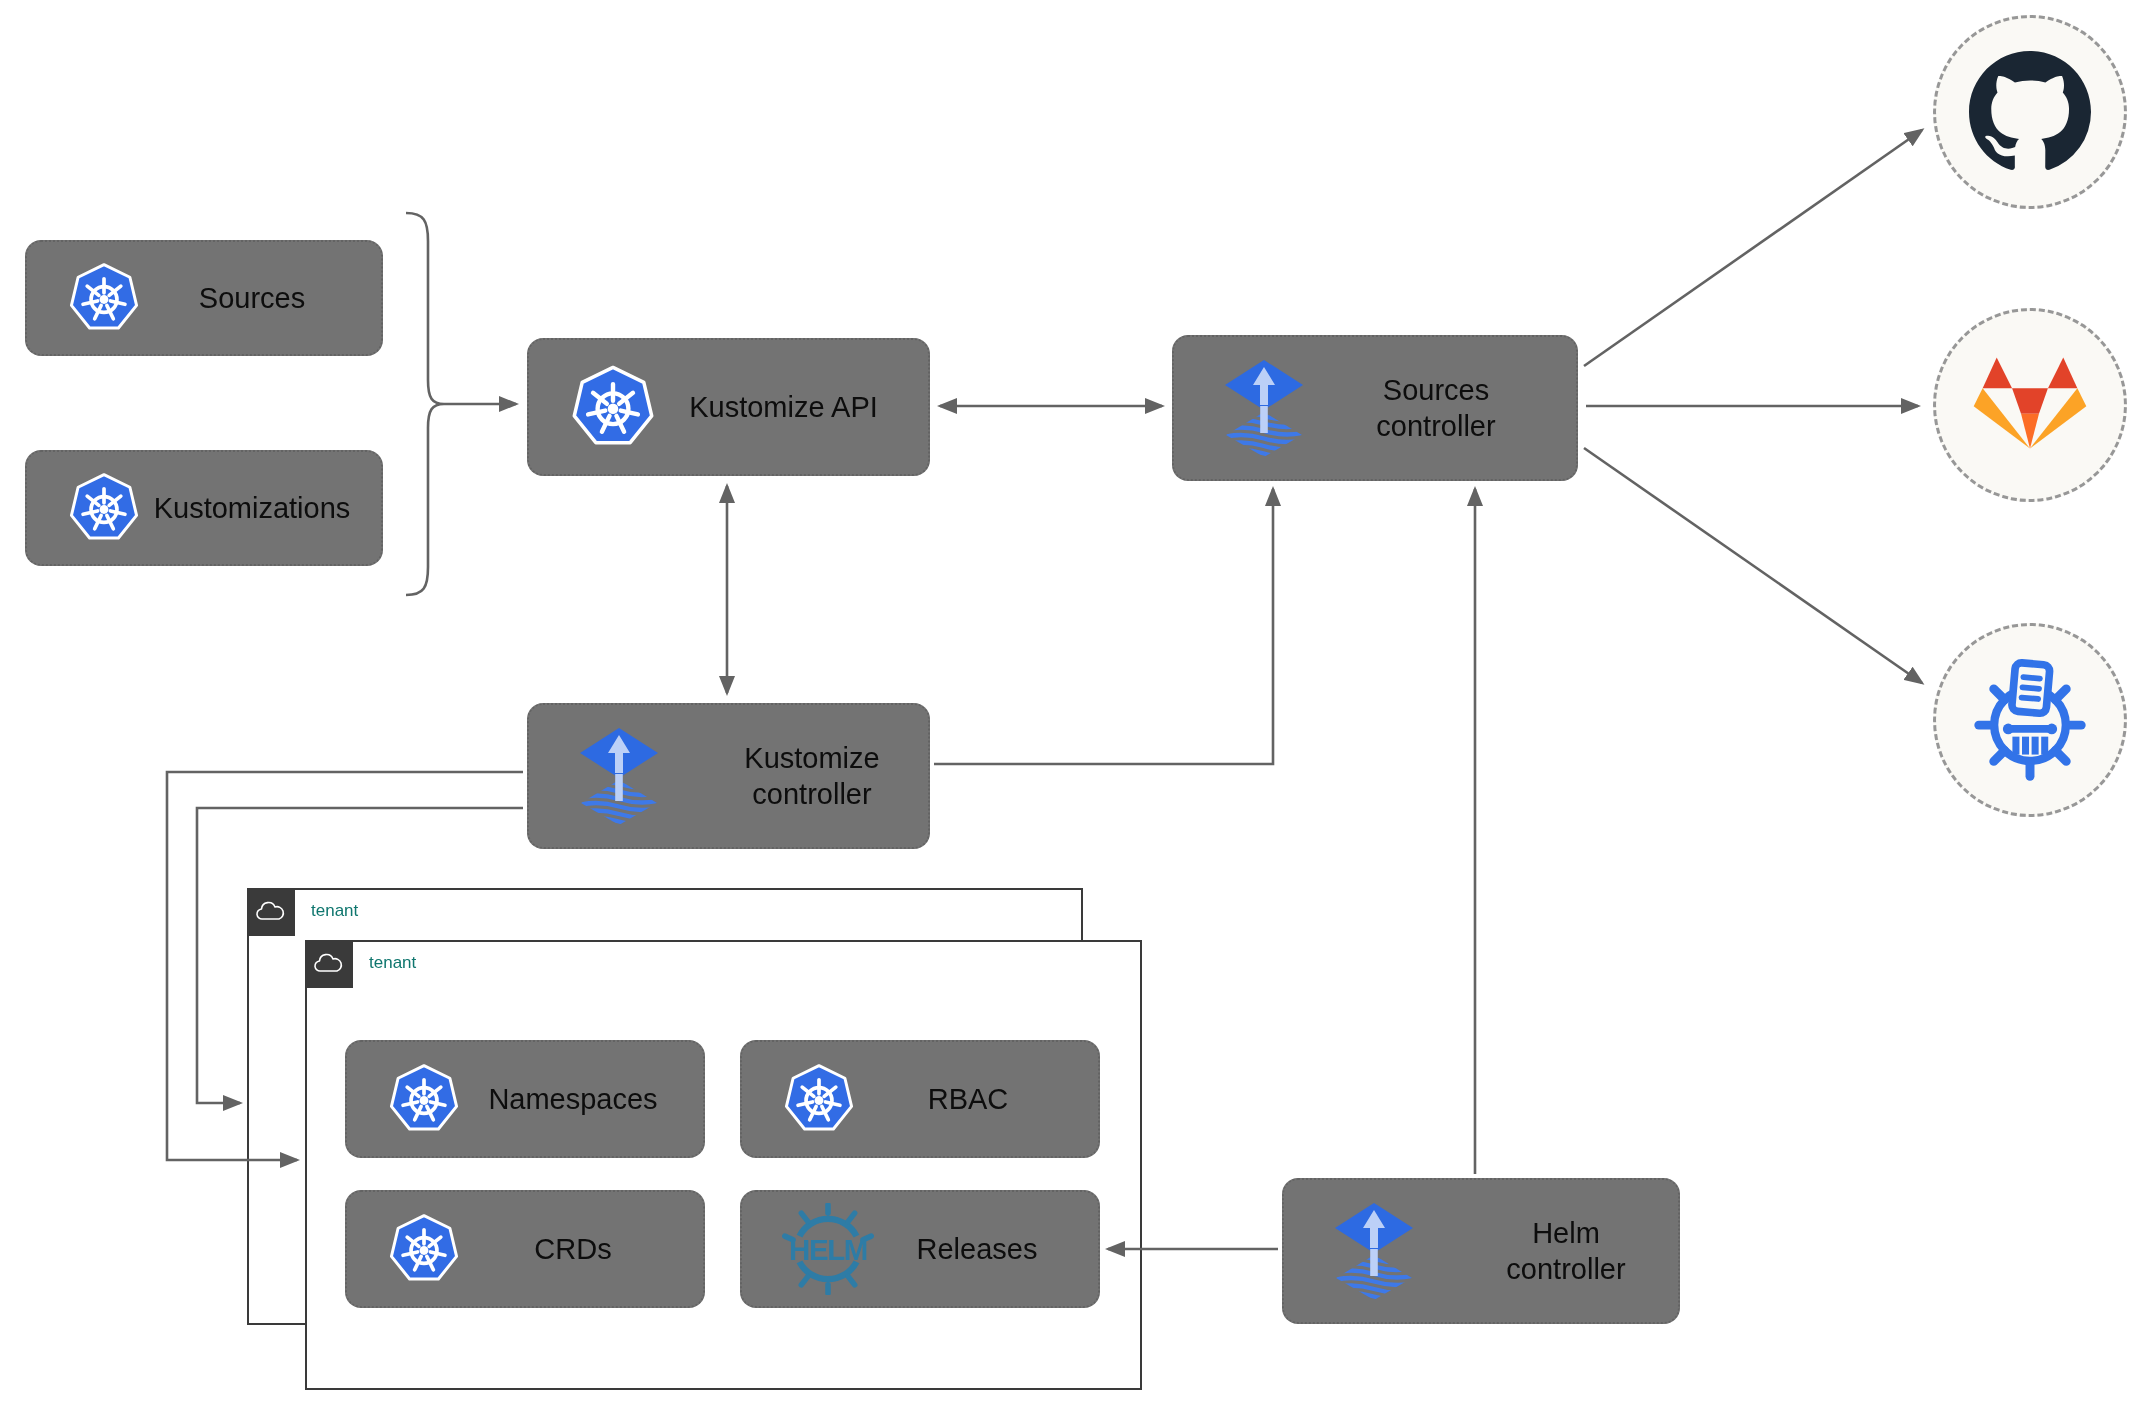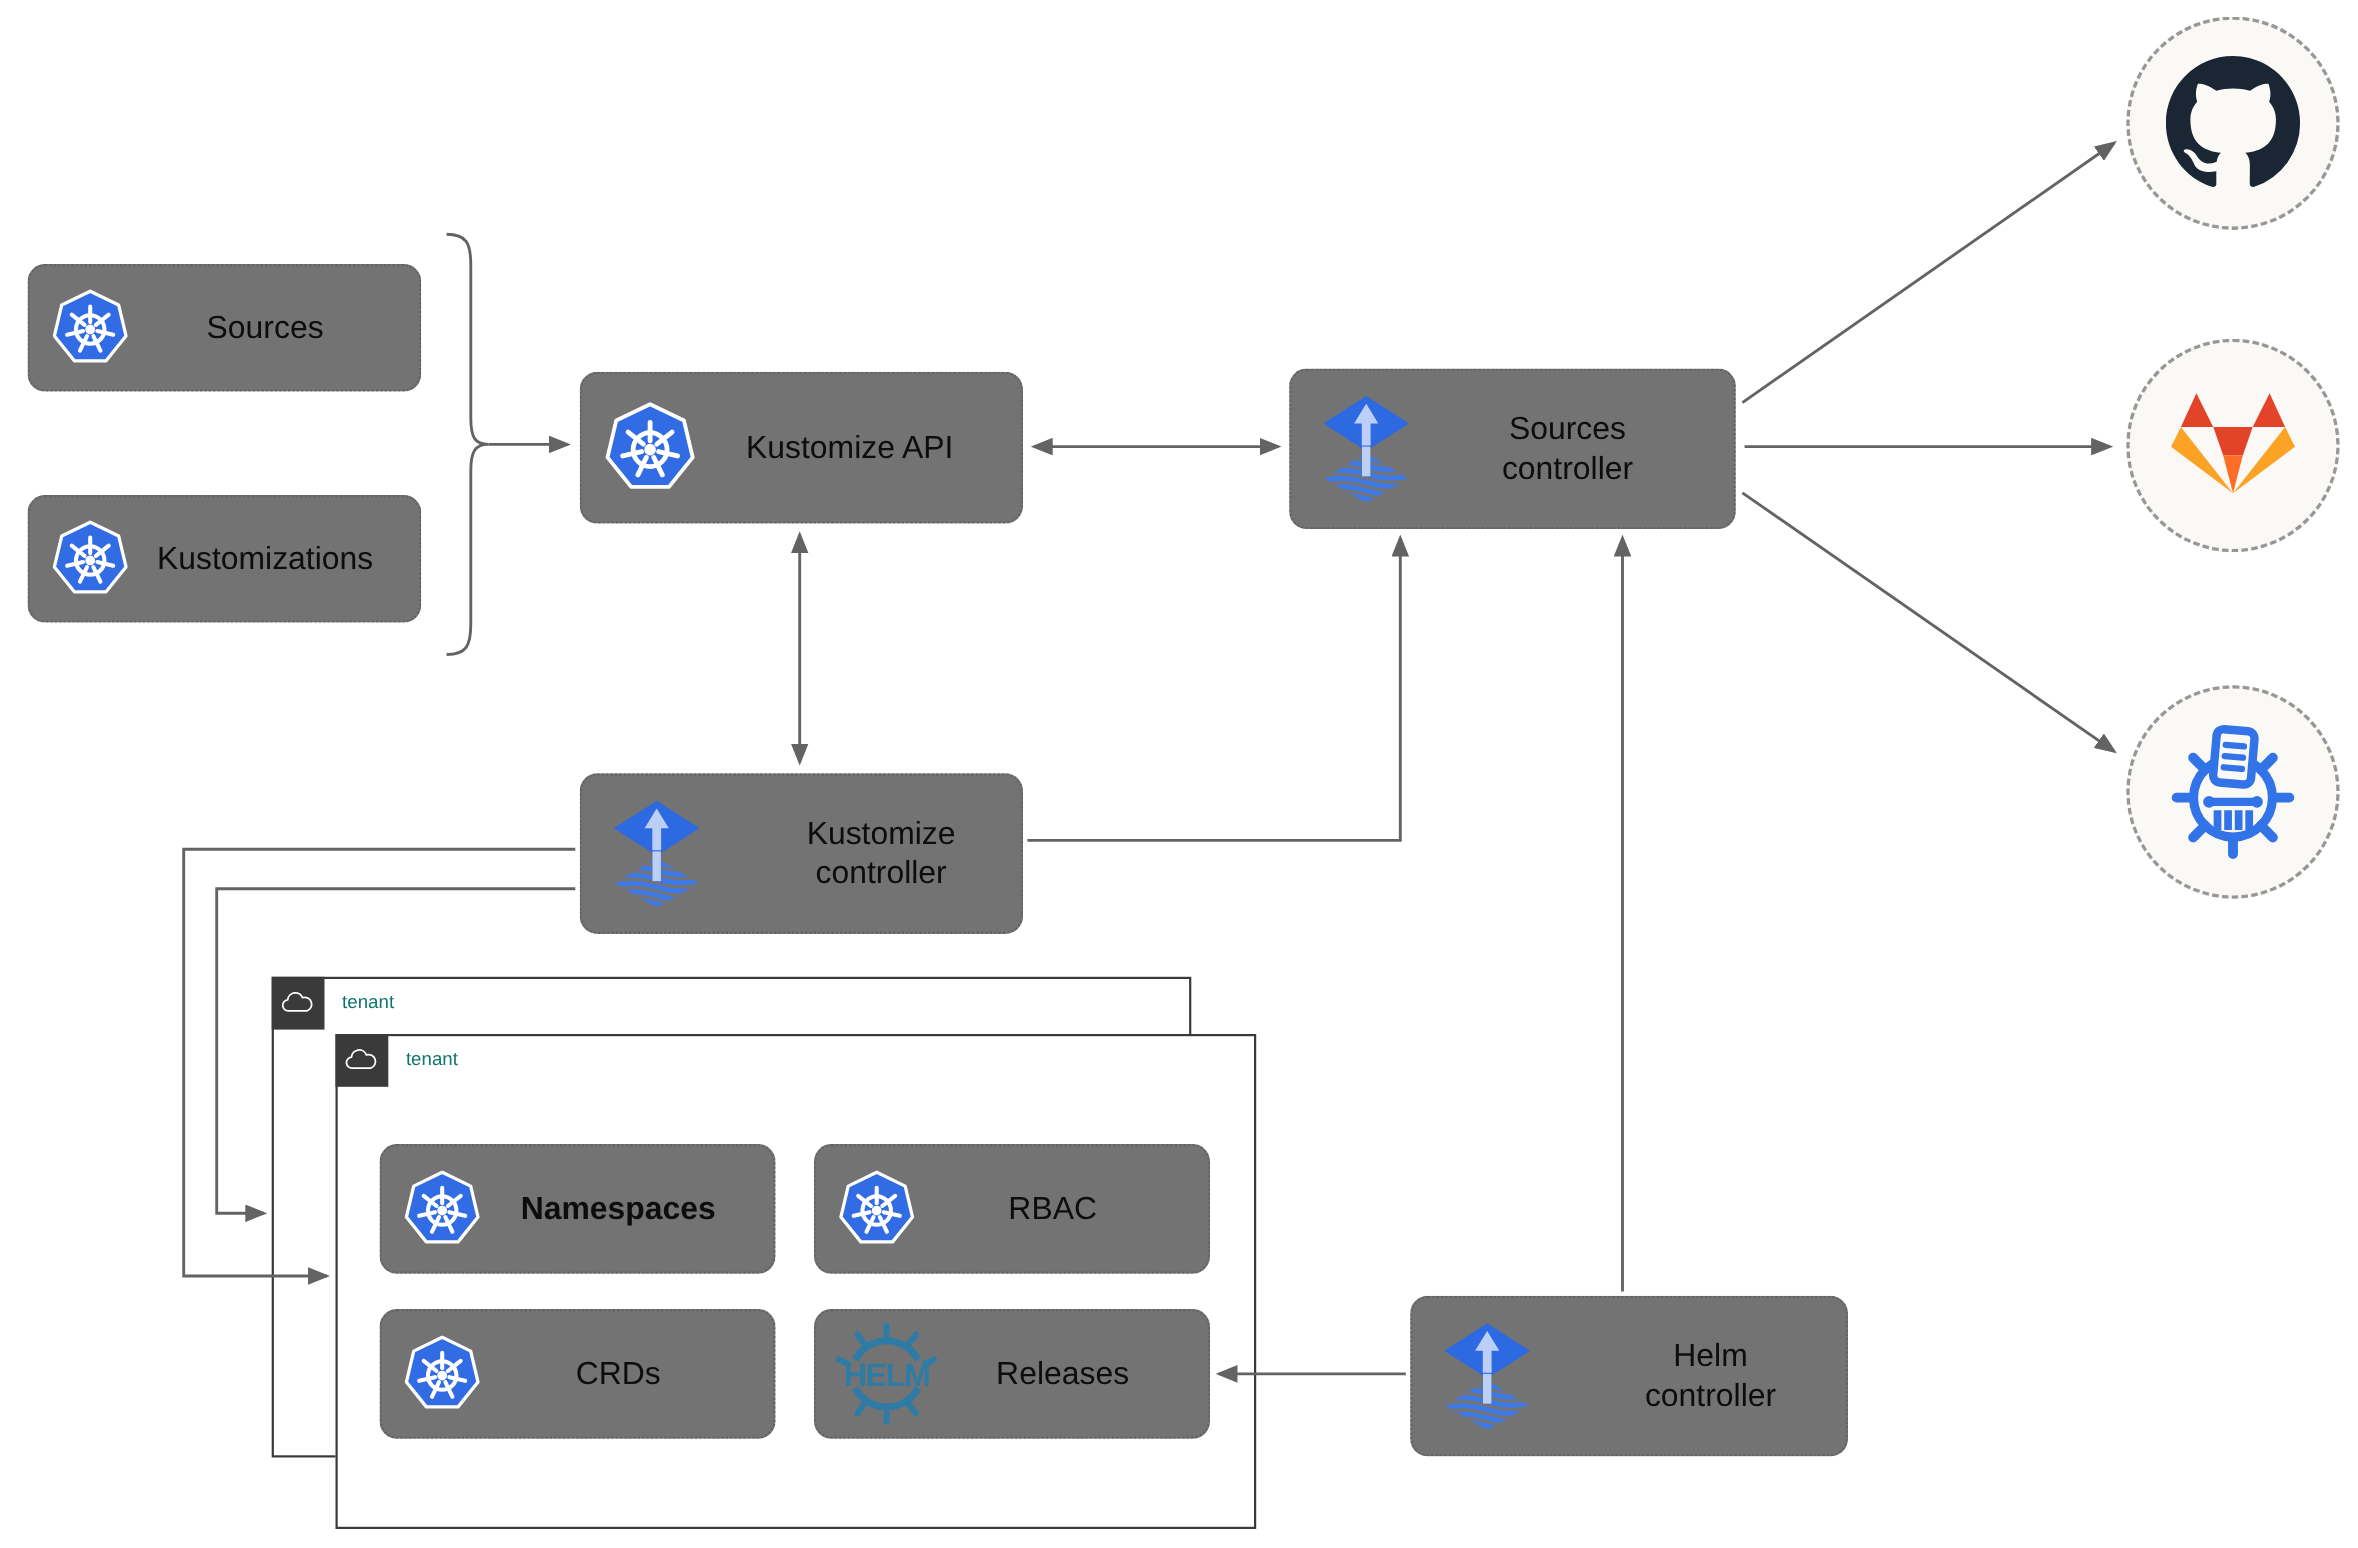--- a/index.html
+++ b/index.html
@@ -1,21 +1,21 @@
 <!DOCTYPE html>
 <html><head>
 <meta charset="utf-8">
 <style>
   html,body{margin:0;padding:0;background:#ffffff;}
   #canvas{position:relative;width:2144px;height:1407px;background:#fff;overflow:hidden;
           font-family:"Liberation Sans", sans-serif;}
   
   .node{position:absolute;background:#737373;border:2px dotted #636363;border-radius:16px;
         display:flex;align-items:center;box-sizing:border-box;z-index:5;}
-  .node .nicon{flex:0 0 auto;margin-left:18px;display:flex;align-items:center;}
+  .node .nicon{flex:0 0 auto;margin-left:40px;display:flex;align-items:center;}
   .node .nlabel{flex:1 1 auto;text-align:center;font-size:29px;color:#0d0d0d;
                 padding-right:18px;line-height:1.25;}
   .node .nlabel .wrapnarrow{display:inline-block;width:175px;}
   .inner-node{z-index:3;}
   
   .tenant{position:absolute;background:#ffffff;border:2px solid #3a3a3a;box-sizing:border-box;}
   .tenant-header{position:absolute;top:-2px;left:-2px;width:48px;height:48px;background:#3a3a3a;
                  display:flex;align-items:center;justify-content:center;}
   .tenant-label{position:absolute;left:62px;top:11px;font-size:17px;color:#0f766e;}
   
@@ -129,21 +129,21 @@
 
   <div class="tenant" style="left:305px;top:940px;width:837px;height:450px;z-index:2;">
     <div class="tenant-header">
       <svg width="32" height="26" viewBox="0 0 64 48">
           <use href="#sym-cloud"></use>
         </svg>
     </div>
     <div class="tenant-label">tenant</div>
   </div>
 
-  <div class="node inner-node" style="left:345px;top:1040px;width:360px;height:118px;font-weight:bold;">
+  <div class="node inner-node" style="left:345px;top:1040px;width:360px;height:118px;">
     <span class="nicon">
       <svg width="74" height="74" viewBox="0 0 100 100">
           <use href="#sym-k8s"></use>
         </svg>
       </span>
     <span class="nlabel">Namespaces</span>
   </div>
 
   <div class="node inner-node" style="left:740px;top:1040px;width:360px;height:118px;">
     <span class="nicon">

